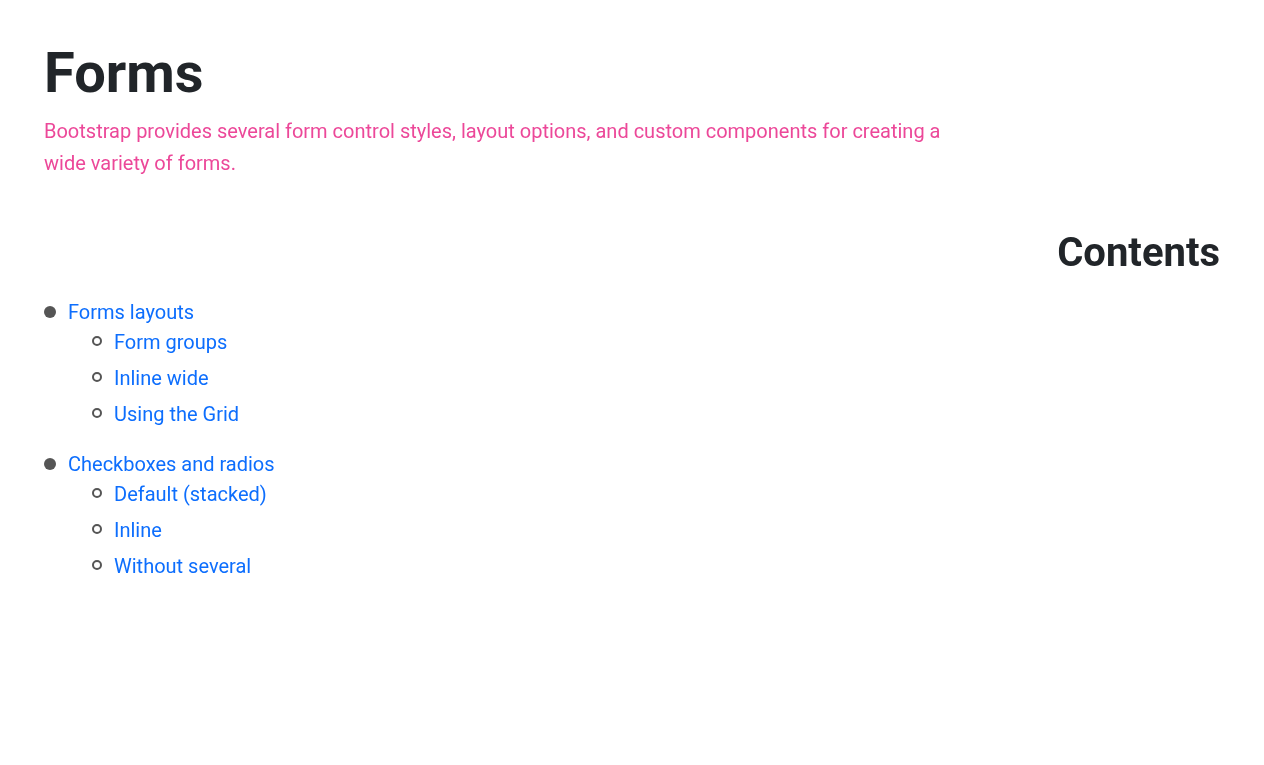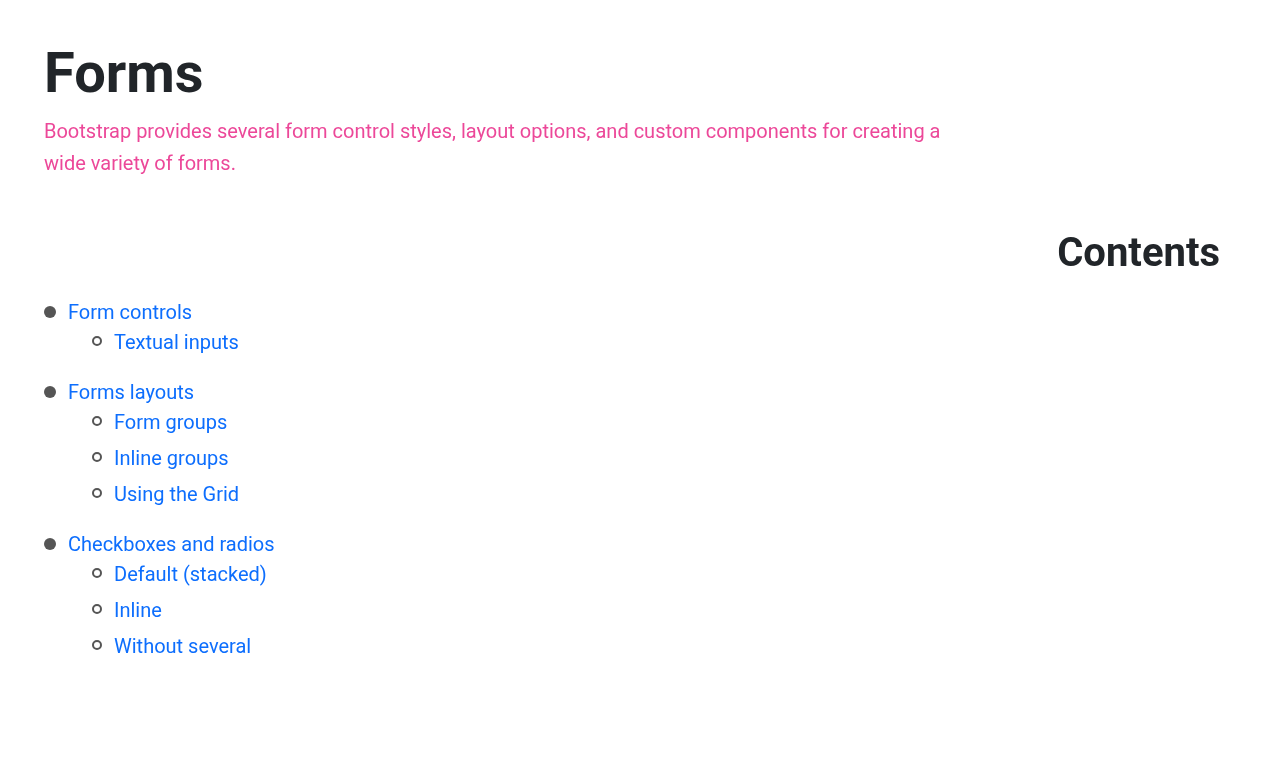--- a/index.html
+++ b/index.html
@@ -106,45 +106,33 @@
 </head>
 <body>
 
 <h1 class="page-title">Forms</h1>
 <p class="page-description">Bootstrap provides several form control styles, layout options, and custom components for creating a wide variety of forms.</p>
 
 <h2 class="contents-title">Contents</h2>
 
 <ul class="contents-list">
 
-  <li>
-    <span class="bullet-major"></span>
-    <div>
-      <a class="major-link" href="#form-controls">Form controls</a>
-      <ul class="sub-list">
-        <li>
-          <span class="bullet-minor"></span>
-          <a class="link" href="#textual-inputs">Textual inputs</a>
-        </li>
-      </ul>
-    </div>
-  </li>
 
   <li>
     <span class="bullet-major"></span>
     <div>
       <a class="major-link" href="#form-layouts">Forms layouts</a>
       <ul class="sub-list">
         <li>
           <span class="bullet-minor"></span>
           <a class="link" href="#form-groups">Form groups</a>
         </li>
         <li>
           <span class="bullet-minor"></span>
-          <a class="link" href="#inline-forms">Inline groups</a>
+          <a class="link" href="#inline-forms">Inline wide</a>
         </li>
         <li>
           <span class="bullet-minor"></span>
           <a class="link" href="#using-the-grid">Using the Grid</a>
         </li>
       </ul>
     </div>
   </li>
 
   <li>

